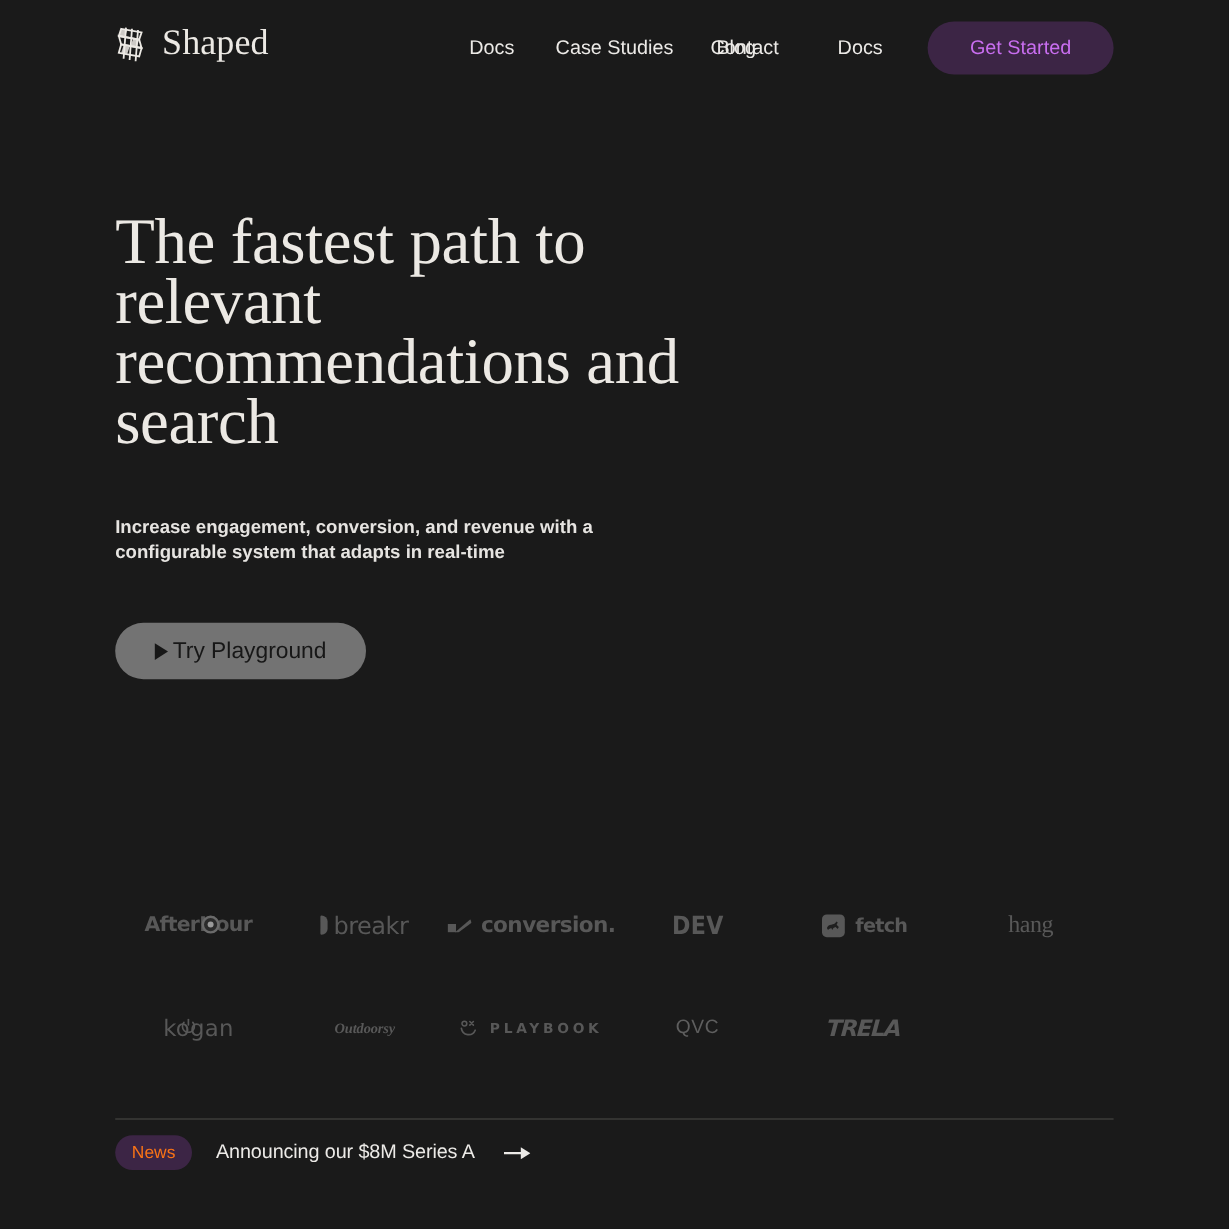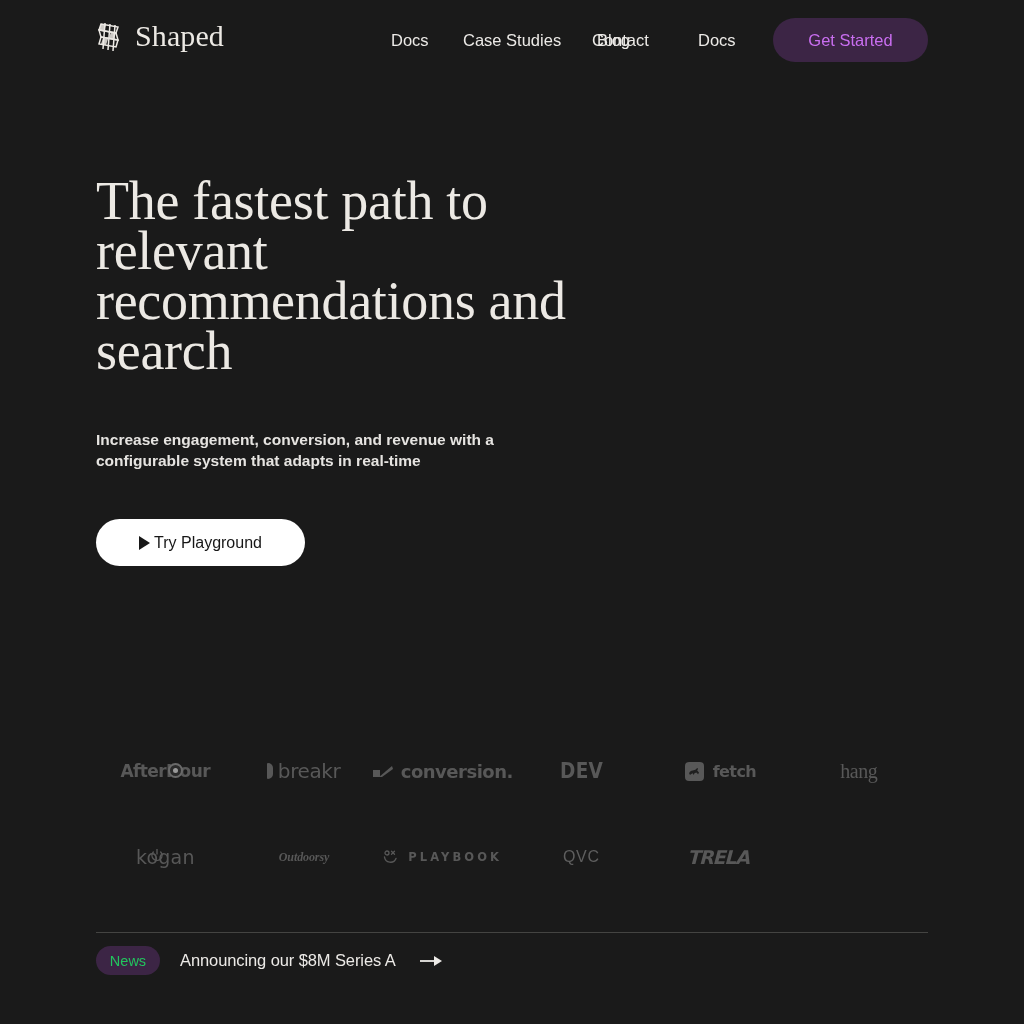--- a/index.html
+++ b/index.html
@@ -54,23 +54,23 @@
     font-size:54px; line-height:50px; color:#ece9e4;
     font-weight:400; letter-spacing:-.3px;
   }
   .hero-sub {
     position:absolute; left:96px; top:429px; width:430px;
     font-size:15.5px; line-height:21px; color:#e6e4e1; font-weight:700;
   }
   .btn-playground {
     position:absolute; left:96px; top:519px;
     width:209px; height:47px; border-radius:24px;
-    background:#ffffff; border:none; cursor:pointer;
+    background:#737373; border:none; cursor:pointer;
     display:flex; align-items:center; justify-content:center; gap:4px;
-    color:#171717; font-size:16px; font-weight:500;
+    color:#171717; font-size:19px; font-weight:500;
     font-family:"Liberation Sans", sans-serif;
   }
   .play-tri {
     width:0; height:0;
     border-left:11px solid #171717;
     border-top:7px solid transparent;
     border-bottom:7px solid transparent;
   }
 
   
@@ -142,21 +142,21 @@
     background:#444442;
   }
   .newsbar {
     position:absolute; left:96px; top:946px;
     display:flex; align-items:center; gap:20px;
     text-decoration:none;
   }
   .news-badge {
     display:flex; align-items:center; justify-content:center;
     width:64px; height:29px; border-radius:15px;
-    background:#3c2545; color:#22c55e; font-size:14.5px; font-weight:500;
+    background:#3c2545; color:#f97316; font-size:14.5px; font-weight:500;
   }
   .news-text { font-size:16.5px; color:#eceae7; letter-spacing:-.1px; }
   .news-arrow { margin-left:4px; width:22px; height:14px; display:block; }
 </style>
 </head>
 <body>
 
 <div class="page">
 
   <header class="header">

